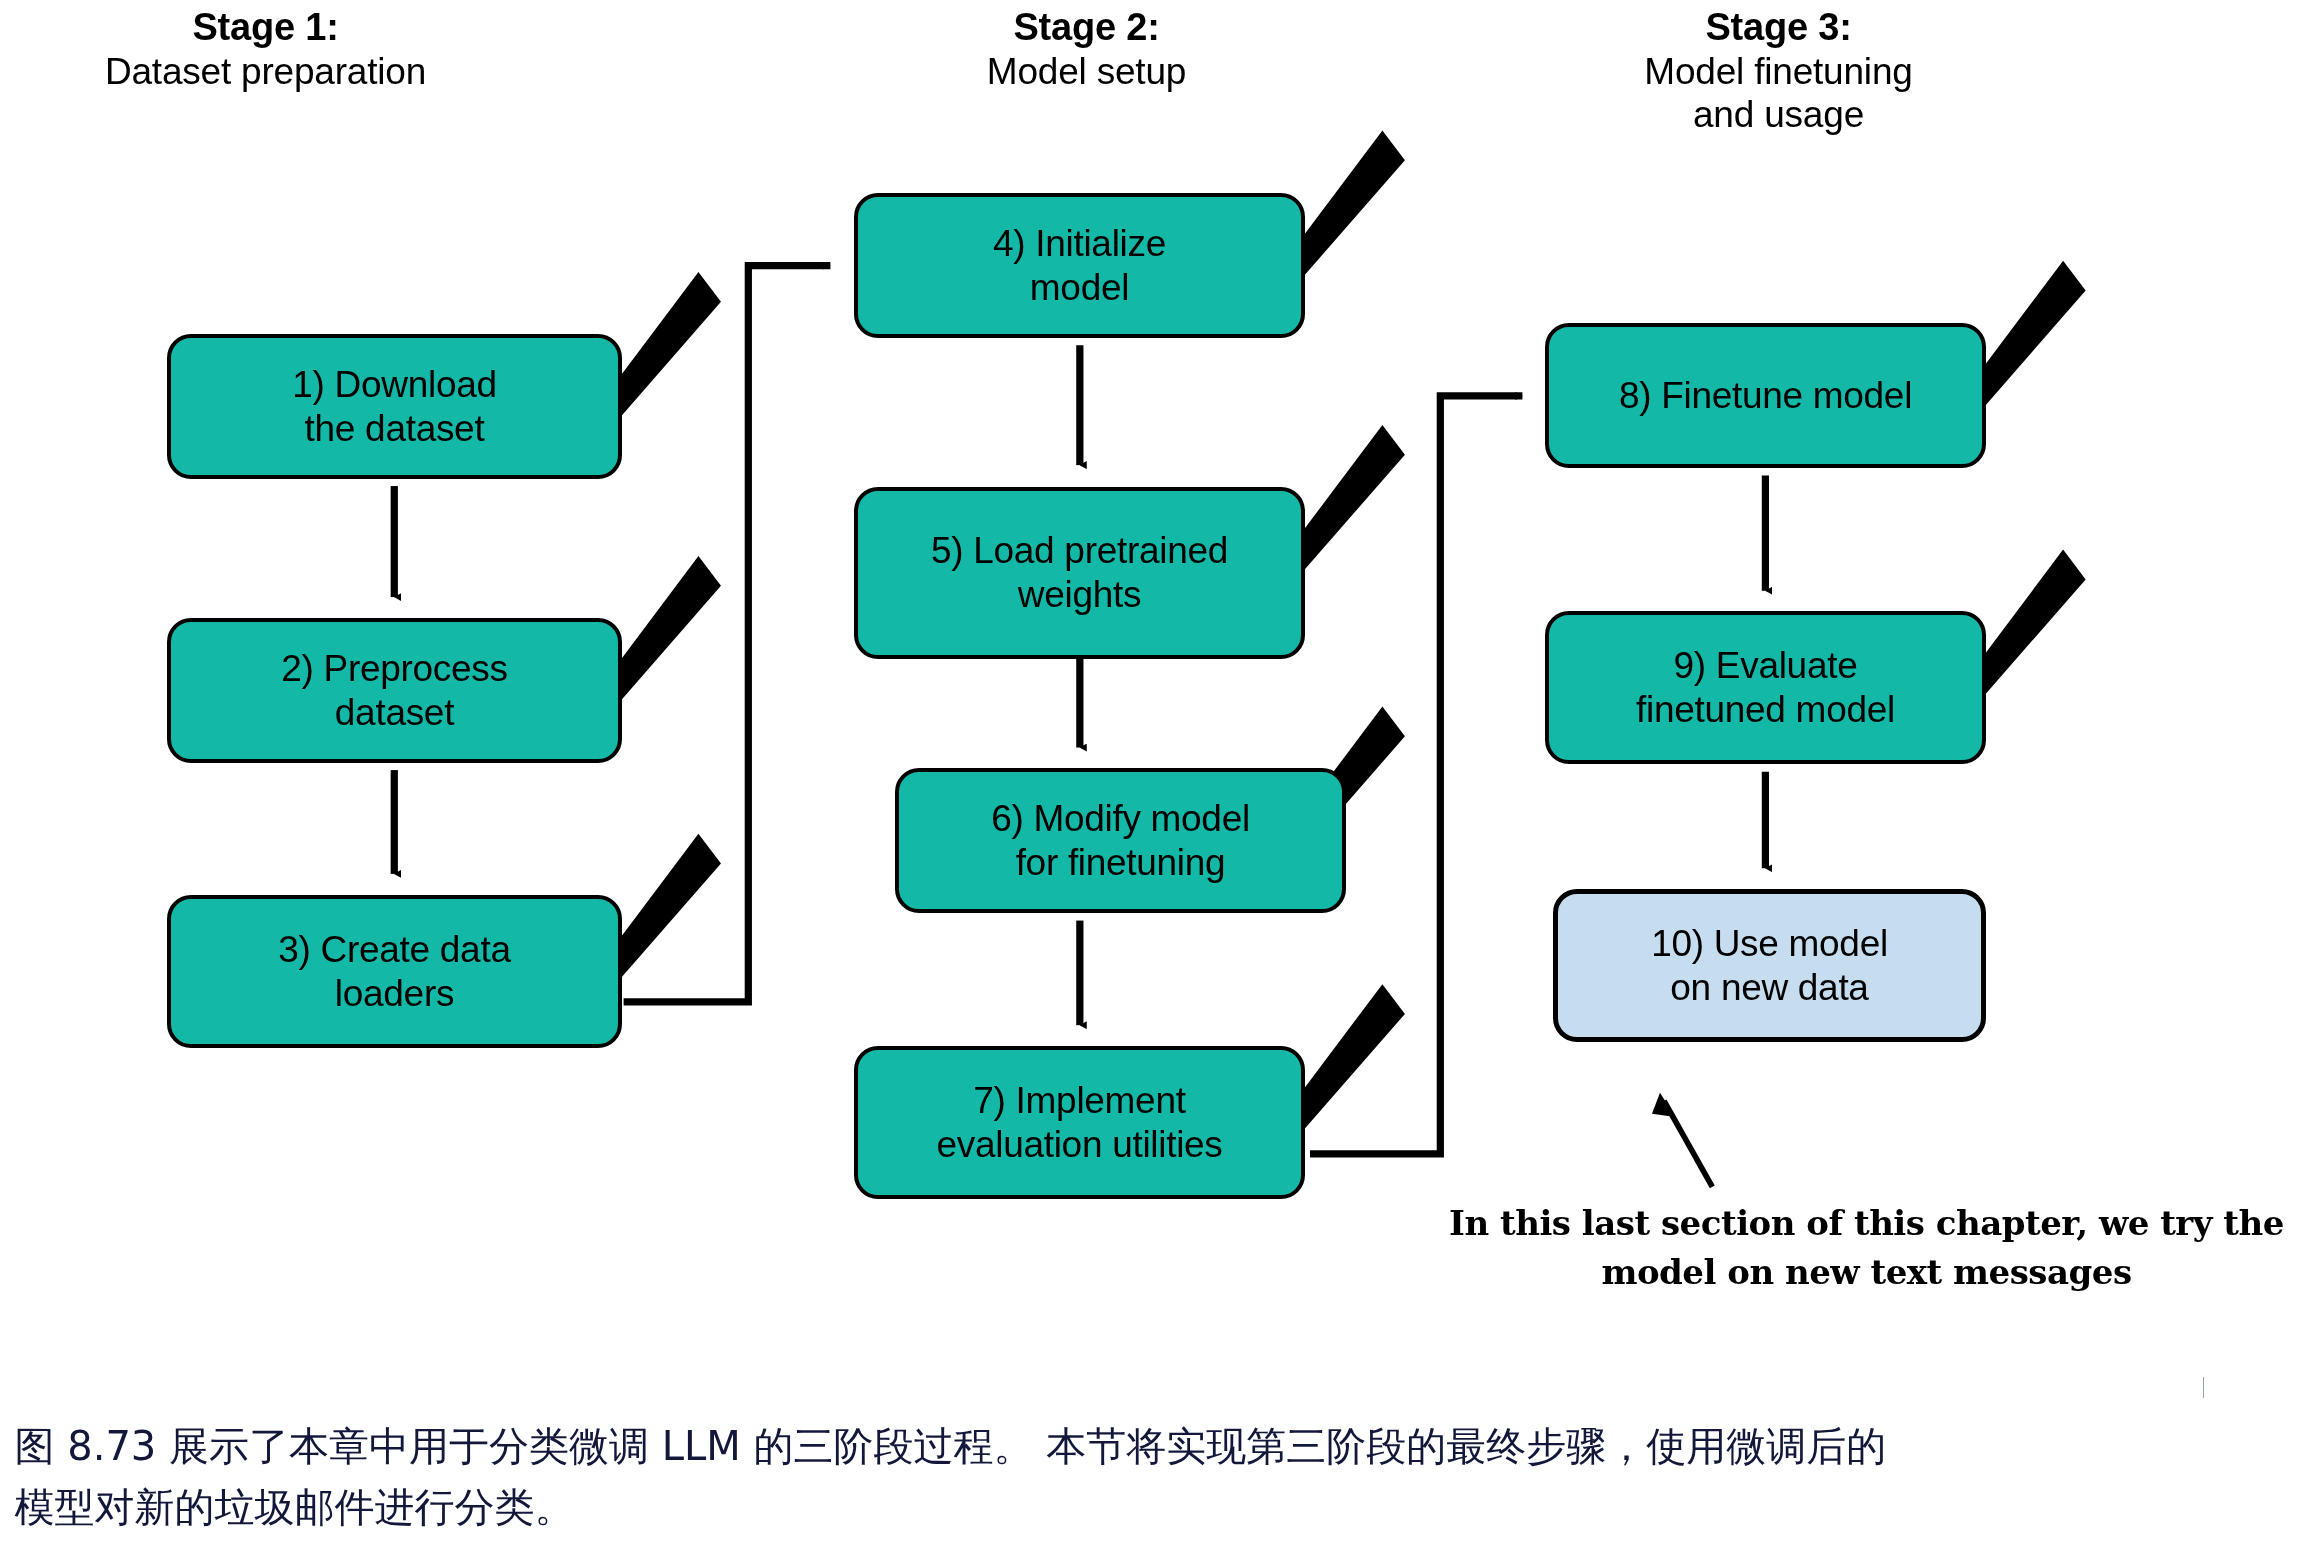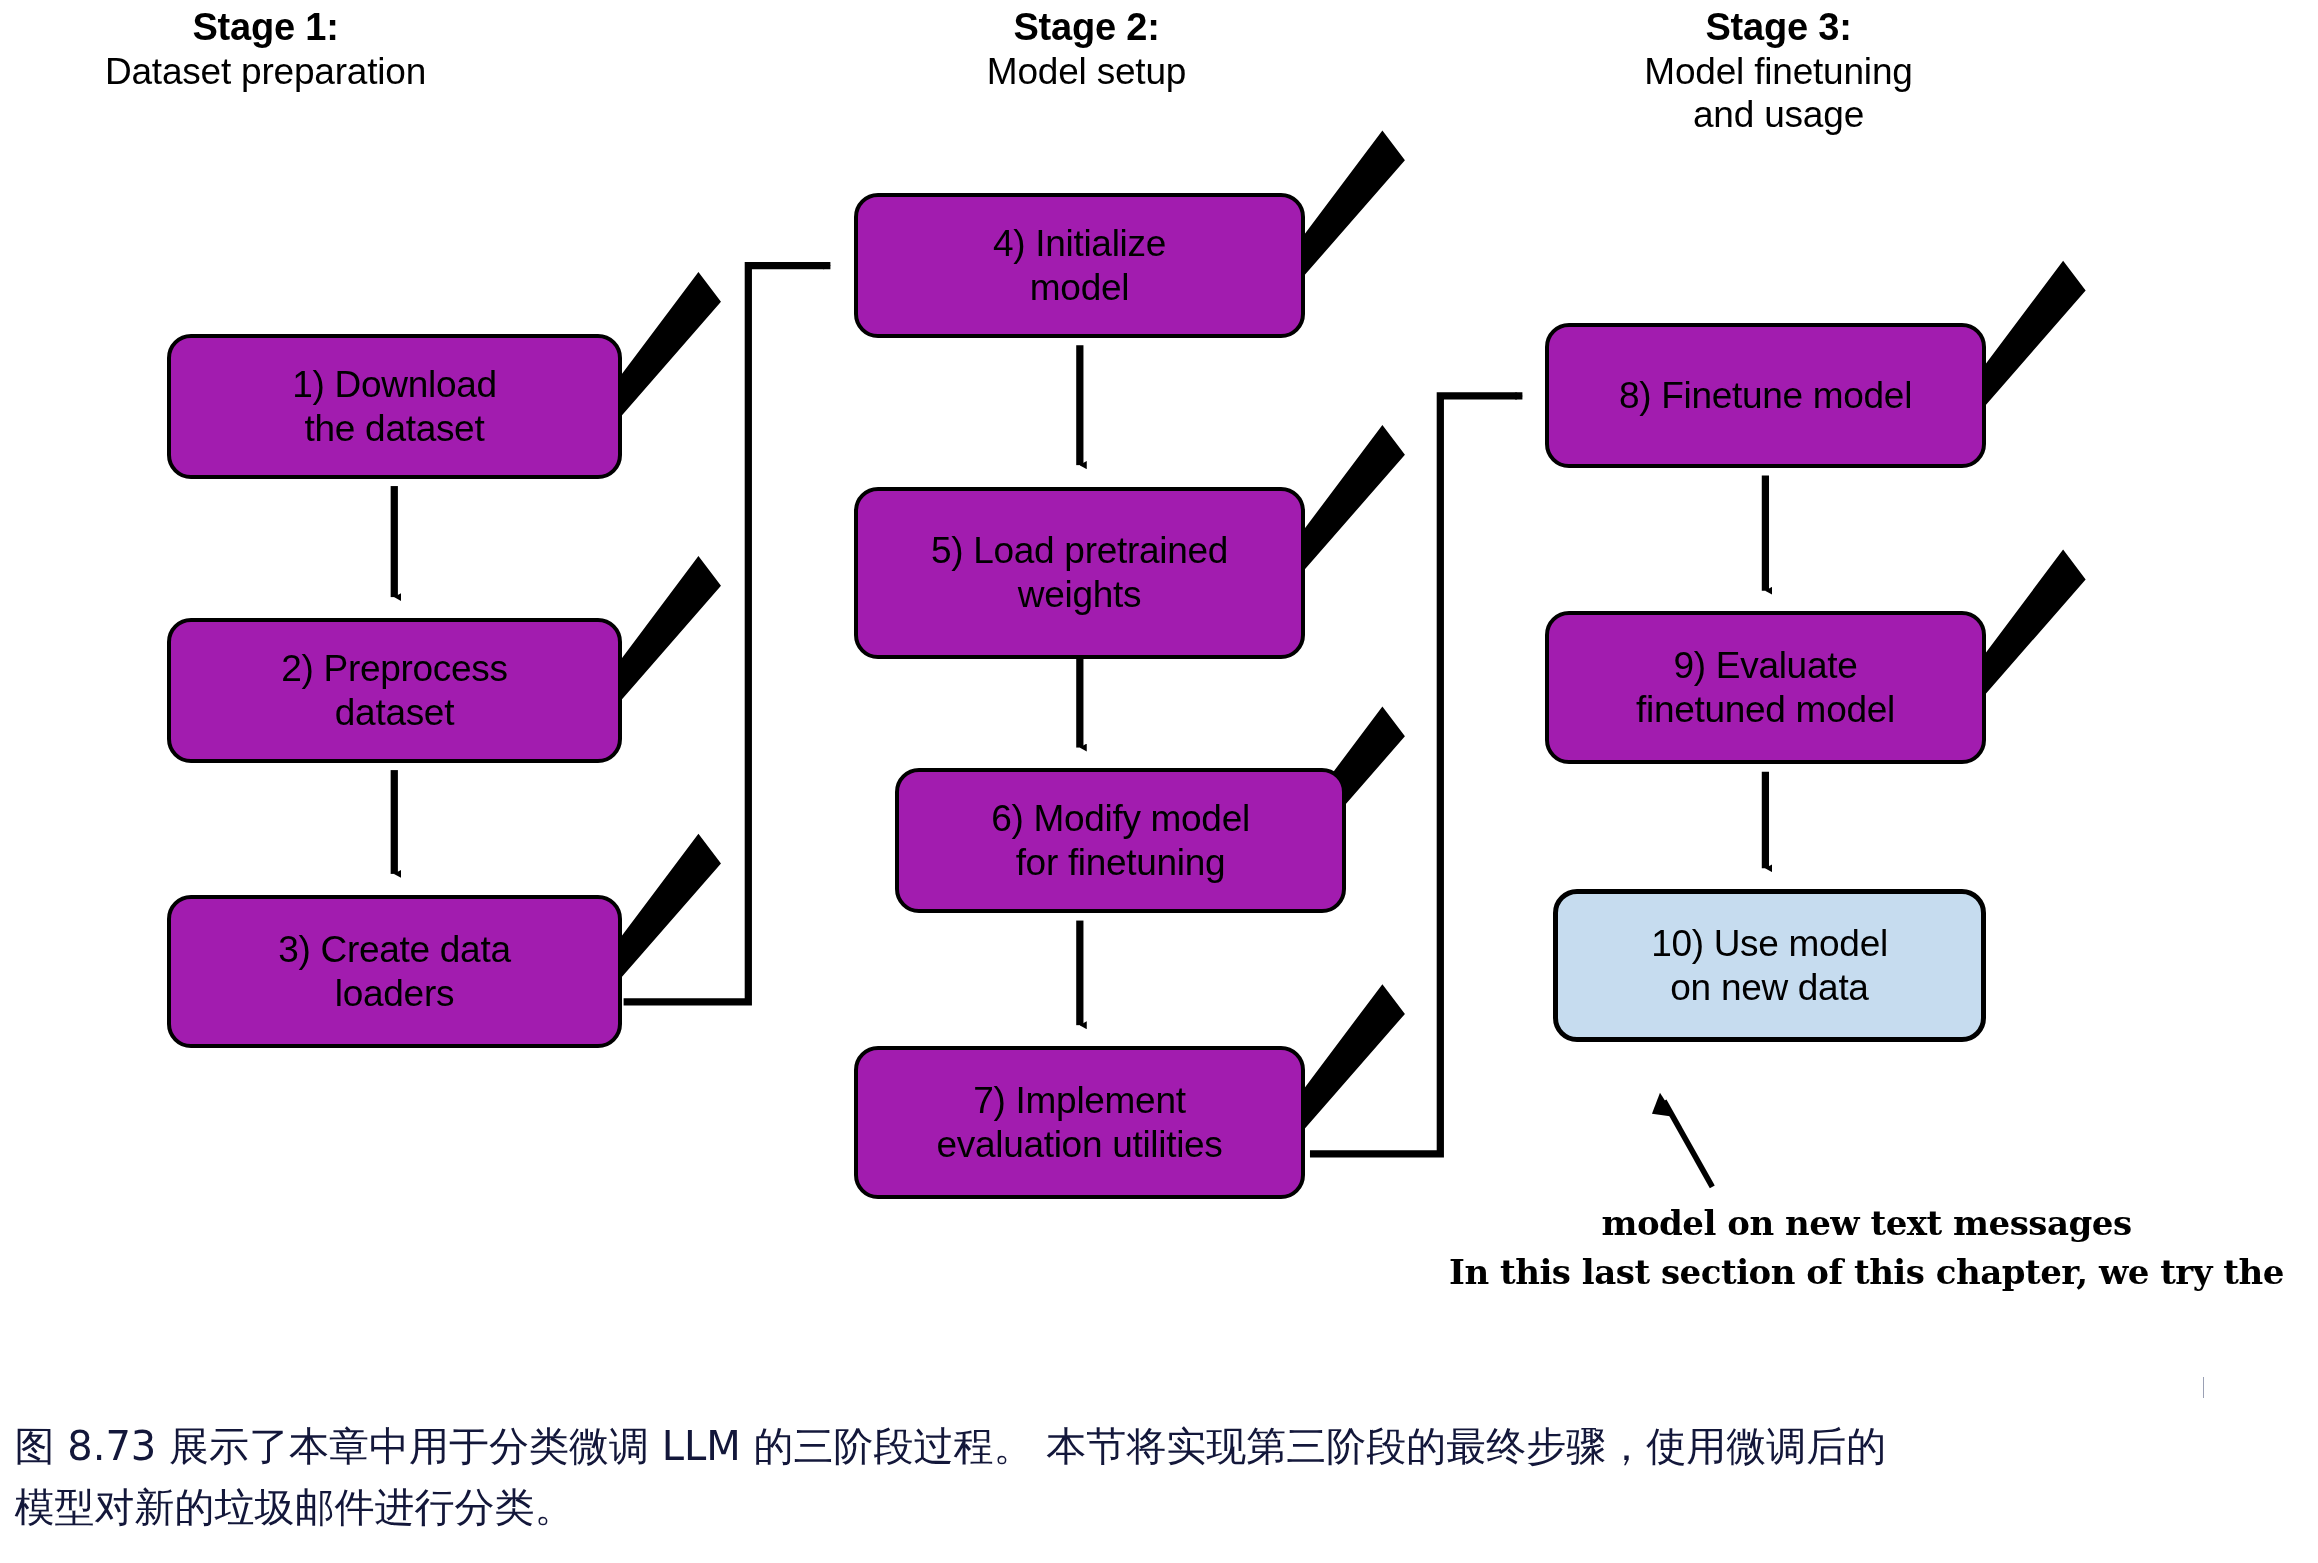--- a/index.html
+++ b/index.html
@@ -56,21 +56,21 @@
   #stage-1-heading { left: 16px;   top: 4.8px;  width: 499px; }
   #stage-2-heading { left: 837px; top: 4.8px;  width: 499px; }
   #stage-3-heading { left: 1529px; top: 4.8px;  width: 499px; }
 
   
   .proc-box {
     position: absolute;
     box-sizing: border-box;
     border: 4px solid #000000;
     border-radius: 24px;
-    background: #a21caf;
+    background: #14b8a6;
     display: flex;
     align-items: center;
     justify-content: center;
     text-align: center;
     font-size: 37px;
     line-height: 1.18;
     letter-spacing: -0.3px;
     z-index: 3;
   }
   .proc-box.highlight {
@@ -238,22 +238,22 @@
     <span class="box-label">8) Finetune model</span>
   </div>
   <div class="proc-box" id="box-9">
     <span class="box-label">9) Evaluate<br>finetuned model</span>
   </div>
   <div class="proc-box highlight" id="box-10">
     <span class="box-label">10) Use model<br>on new data</span>
   </div>
 
   <div id="annotation-note">
+    <div>In this last section of this chapter, we try the</div>
     <div>model on new text messages</div>
-    <div>In this last section of this chapter, we try the</div>
   </div>
 
 </div>
 
 <div id="caption">
   <div>图 8.73 展示了本章中用于分类微调 LLM 的三阶段过程。 本节将实现第三阶段的最终步骤，使用微调后的</div>
   <div>模型对新的垃圾邮件进行分类。</div>
 </div>
 
 <div id="page-rule"></div>

